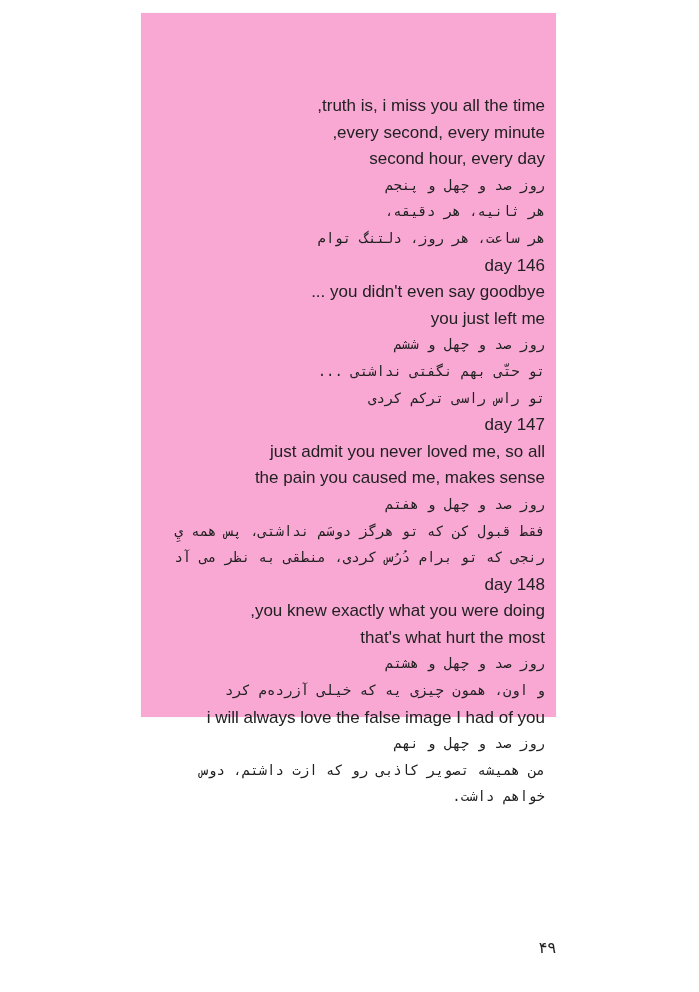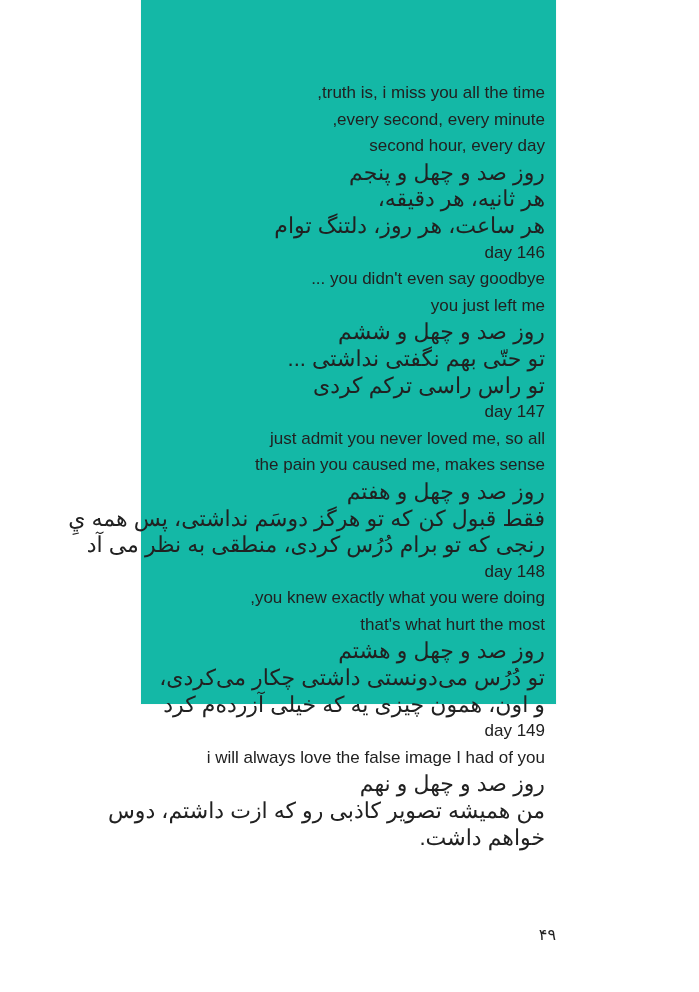--- a/index.html
+++ b/index.html
@@ -10,44 +10,44 @@
   body {
     width: 699px;
     height: 992px;
     position: relative;
     overflow: hidden;
     font-family: "Liberation Sans", sans-serif;
   }
   .book-page {
     position: absolute;
     left: 141px;
-    top: 0;
+    top: 13px;
     width: 415px;
     height: 704px;
-    background: #14b8a6;
+    background: #f9a8d4;
     box-shadow: 0 0 0 1px rgba(0,0,0,0.02);
   }
   .text-block {
     padding: 80px 11px 0 12px;
   }
   .line {
     text-align: right;
     font-size: 17px;
     line-height: 26.6px;
     color: #212121;
     white-space: nowrap;
   }
   .en {
     direction: ltr;
     font-family: "Liberation Sans", sans-serif;
   }
   .fa {
     direction: rtl;
-    font-family: Liberation Sans, sans-serif;
-    font-size: 22px;
+    font-family: Liberation Mono, monospace;
+    font-size: 14px;
   }
   .page-number {
     position: absolute;
     top: 925px;
     left: 0;
     width: 100%;
     text-align: right;
     font-size: 16px;
     line-height: 20px;
     color: #212121;
@@ -75,22 +75,20 @@
     <div class="line en">day 147</div>
     <div class="line en">just admit you never loved me, so all</div>
     <div class="line en">the pain you caused me, makes sense</div>
     <div class="line fa">روز صد و چهل و هفتم</div>
     <div class="line fa">فقط قبول کن که تو هرگز دوسَم نداشتی، پس همه يِ</div>
     <div class="line fa">رنجی که تو برام دُرُس کردی، منطقی به نظر می آد</div>
     <div class="line en">day 148</div>
     <div class="line en">,you knew exactly what you were doing</div>
     <div class="line en">that's what hurt the most</div>
     <div class="line fa">روز صد و چهل و هشتم</div>
-    <div class="line fa">تو دُرُس می‌دونستی داشتی چکار می‌کردی،</div>
     <div class="line fa">و اون، همون چیزی یه که خیلی آزرده‌م کرد</div>
-    <div class="line en">day 149</div>
     <div class="line en">i will always love the false image I had of you</div>
     <div class="line fa">روز صد و چهل و نهم</div>
     <div class="line fa">من همیشه تصویر کاذبی رو که ازت داشتم، دوس</div>
     <div class="line fa">خواهم داشت.</div>
   </div>
   <div class="page-number">۴۹</div>
 </div>
 
 </body></html>

